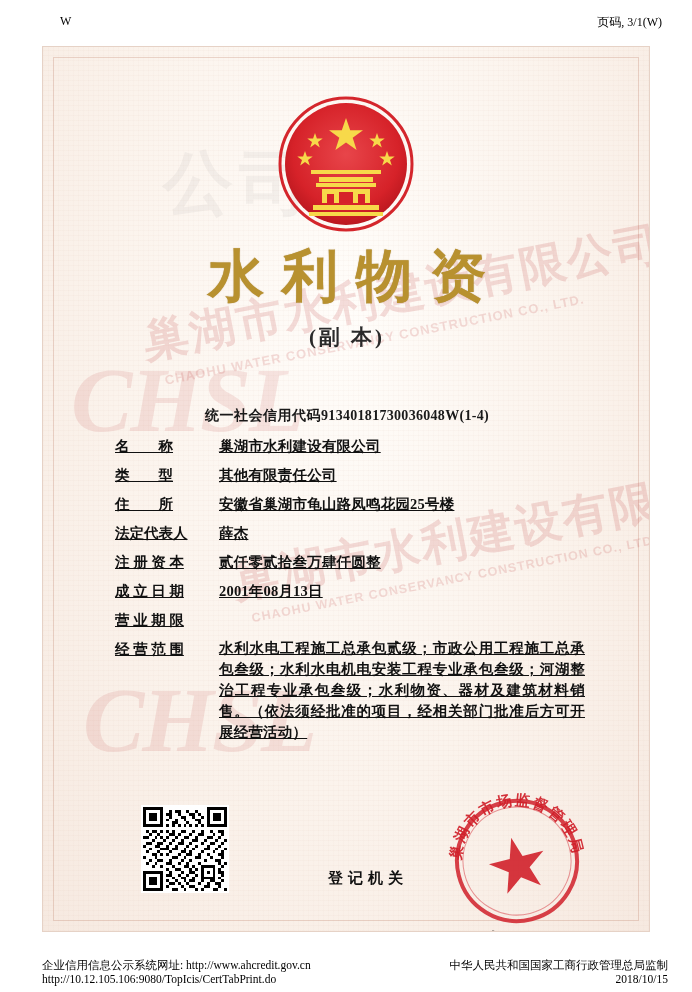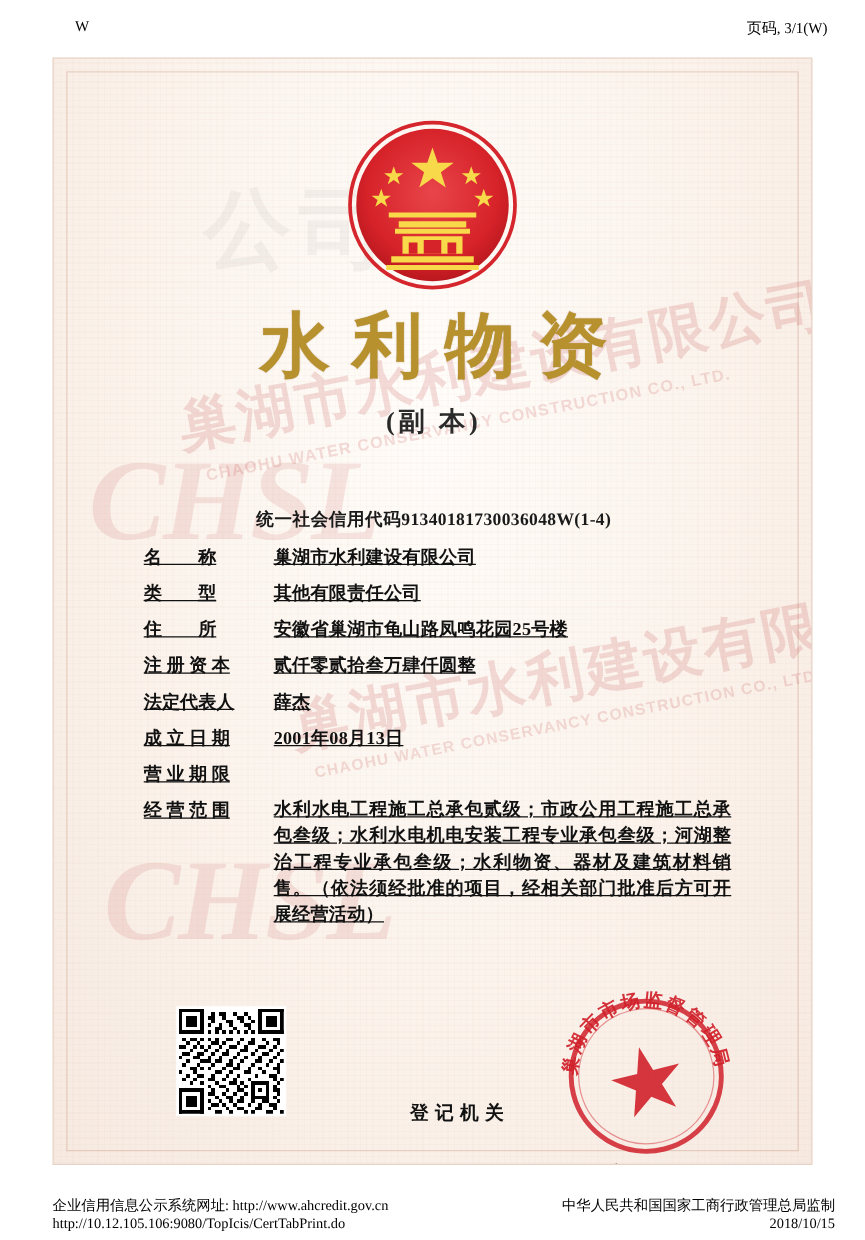--- a/index.html
+++ b/index.html
@@ -239,21 +239,20 @@
 
   
   .authority {
     position: absolute;
     left: 285px;
     top: 822px;
     font-size: 15px;
     font-weight: bold;
     letter-spacing: 5px;
     color: #111;
-    margin-top: 12px;
   }
   .issue-date {
     position: absolute;
     left: 408px;
     top: 882px;
     font-size: 14px;
     font-weight: bold;
     letter-spacing: 1px;
     color: #111;
   }
@@ -350,26 +349,26 @@
     </div>
     <div class="field-row">
       <div class="field-label">类　　型</div>
       <div class="field-value">其他有限责任公司</div>
     </div>
     <div class="field-row">
       <div class="field-label">住　　所</div>
       <div class="field-value">安徽省巢湖市龟山路凤鸣花园25号楼</div>
     </div>
     <div class="field-row">
+      <div class="field-label">法定代表人</div>
+      <div class="field-value">薛杰</div>
+    </div>
+    <div class="field-row">
       <div class="field-label">注 册 资 本</div>
       <div class="field-value">贰仟零贰拾叁万肆仟圆整</div>
-    </div>
-    <div class="field-row">
-      <div class="field-label">法定代表人</div>
-      <div class="field-value">薛杰</div>
     </div>
     <div class="field-row">
       <div class="field-label">成 立 日 期</div>
       <div class="field-value">2001年08月13日</div>
     </div>
     <div class="field-row">
       <div class="field-label">营 业 期 限</div>
     </div>
     <div class="field-row">
       <div class="field-label">经 营 范 围</div>

